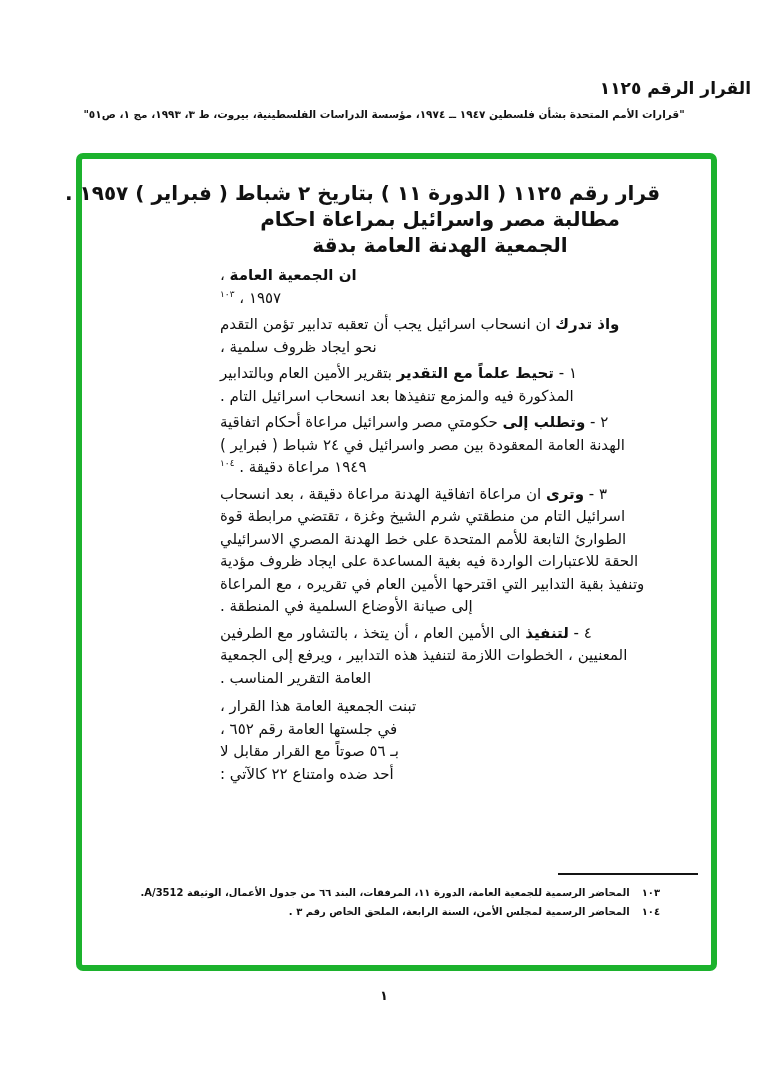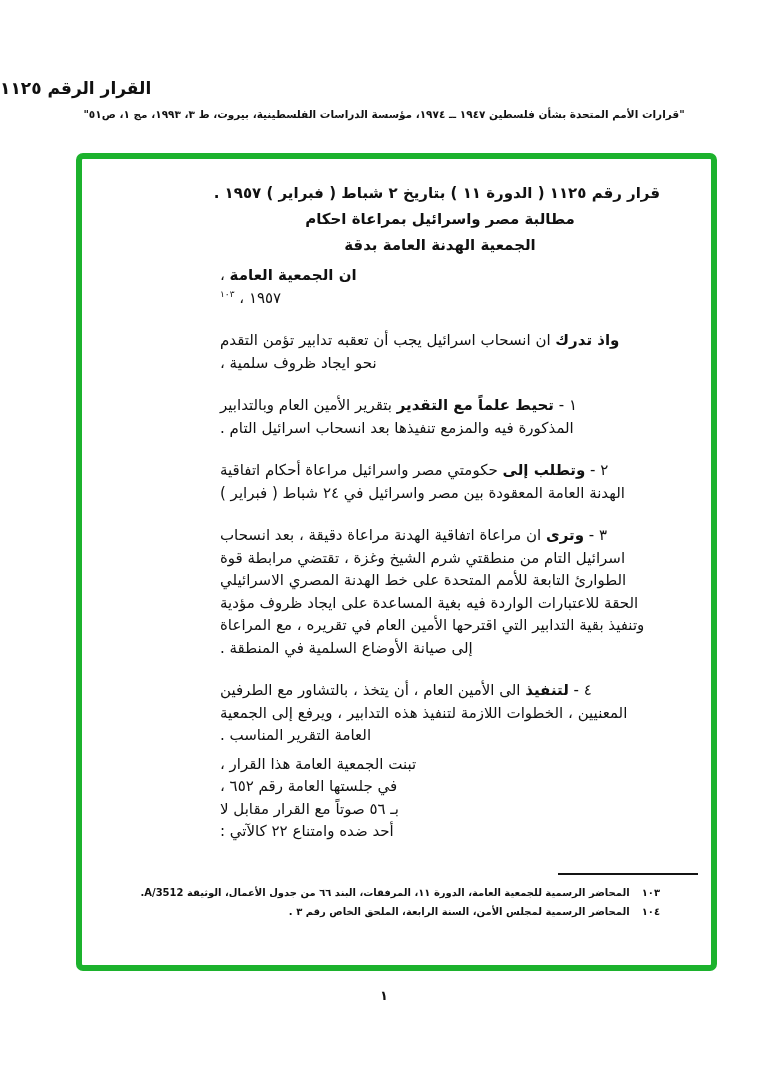--- a/index.html
+++ b/index.html
@@ -7,22 +7,22 @@
   html, body { width: 768px; height: 1085px; }
   body {
     position: relative;
     background: #ffffff;
     font-family: "DejaVu Sans", sans-serif;
     color: #111111;
     overflow: hidden;
   }
   
   .hdr-title {
-    position: absolute; top: 78px; left: 0; right: 0;
-    text-align: left; direction: rtl;
+    position: absolute; top: 78px; left: 0; right: 17px;
+    text-align: right; direction: rtl;
     font-size: 17px; font-weight: bold;
   }
   .hdr-src {
     position: absolute; top: 108px; left: 0; right: 0;
     text-align: center; direction: rtl;
     font-size: 10.5px; font-weight: bold; letter-spacing: 0;
   }
   
   .green-box {
     position: absolute; left: 76px; top: 153px;
@@ -32,28 +32,28 @@
     background: #ffffff;
   }
   
   .doc-col {
     position: absolute; top: 21px; right: 51px; width: 440px;
     direction: rtl;
   }
   .doc-heading { margin-bottom: 6px; }
   .h-line {
     text-align: center; font-weight: bold;
-    font-size: 15px; line-height: 26px; white-space: nowrap;
+    font-size: 20px; line-height: 26px; white-space: nowrap;
   }
   .ln {
     text-align: left; font-size: 15px; line-height: 22.5px;
     white-space: nowrap;
   }
   .ln b { font-weight: bold; }
-  .pgap  { margin-top: 20px; }
+  .pgap  { margin-top: 4px; }
   .mr12  { margin-right: 12px; }
   .mr25  { margin-right: 25px; }
   .mr37  { margin-right: 37px; }
   .mr57  { margin-right: 57px; }
   .mr130 { margin-right: 130px; }
   .mr220 { margin-right: 220px; }
   .fnref { font-size: 9px; line-height: 0; }
   .adoption { margin-top: 6px; }
   .adopt { margin-right: 242px; }
   
@@ -96,20 +96,21 @@
 
     <div class="doc-body">
       <div class="ln mr57"><span></span><b>ان الجمعية العامة</b><span> ،</span><sup class="fnref"></sup></div>
       <div class="ln mr130"><span></span><b></b><span>١٩٥٧ ، </span><sup class="fnref">١٠٣</sup></div>
       <div class="ln pgap"><span></span><b>واذ تدرك</b><span> ان انسحاب اسرائيل يجب أن تعقبه تدابير تؤمن التقدم</span><sup class="fnref"></sup></div>
       <div class="ln"><span></span><b></b><span>نحو ايجاد ظروف سلمية ،</span><sup class="fnref"></sup></div>
       <div class="ln pgap mr37"><span>١ - </span><b>تحيط علماً مع التقدير</b><span> بتقرير الأمين العام وبالتدابير</span><sup class="fnref"></sup></div>
       <div class="ln"><span></span><b></b><span>المذكورة فيه والمزمع تنفيذها بعد انسحاب اسرائيل التام .</span><sup class="fnref"></sup></div>
       <div class="ln pgap mr12"><span>٢ - </span><b>وتطلب إلى</b><span> حكومتي مصر واسرائيل مراعاة أحكام اتفاقية</span><sup class="fnref"></sup></div>
       <div class="ln"><span></span><b></b><span>الهدنة العامة المعقودة بين مصر واسرائيل في ٢٤ شباط ( فبراير )</span><sup class="fnref"></sup></div>
+      <div class="ln mr130"><span></span><b></b><span>١٩٤٩ مراعاة دقيقة . </span><sup class="fnref">١٠٤</sup></div>
       <div class="ln pgap mr12"><span>٣ - </span><b>وترى</b><span> ان مراعاة اتفاقية الهدنة مراعاة دقيقة ، بعد انسحاب</span><sup class="fnref"></sup></div>
       <div class="ln"><span></span><b></b><span>اسرائيل التام من منطقتي شرم الشيخ وغزة ، تقتضي مرابطة قوة</span><sup class="fnref"></sup></div>
       <div class="ln"><span></span><b></b><span>الطوارئ التابعة للأمم المتحدة على خط الهدنة المصري الاسرائيلي</span><sup class="fnref"></sup></div>
       <div class="ln"><span></span><b></b><span>الحقة للاعتبارات الواردة فيه بغية المساعدة على ايجاد ظروف مؤدية</span><sup class="fnref"></sup></div>
       <div class="ln"><span></span><b></b><span>وتنفيذ بقية التدابير التي اقترحها الأمين العام في تقريره ، مع المراعاة</span><sup class="fnref"></sup></div>
       <div class="ln"><span></span><b></b><span>إلى صيانة الأوضاع السلمية في المنطقة .</span><sup class="fnref"></sup></div>
       <div class="ln pgap mr12"><span>٤ - </span><b>لتنفيذ</b><span> الى الأمين العام ، أن يتخذ ، بالتشاور مع الطرفين</span><sup class="fnref"></sup></div>
       <div class="ln"><span></span><b></b><span>المعنيين ، الخطوات اللازمة لتنفيذ هذه التدابير ، ويرفع إلى الجمعية</span><sup class="fnref"></sup></div>
       <div class="ln mr220"><span></span><b></b><span>العامة التقرير المناسب .</span><sup class="fnref"></sup></div>
     </div>

